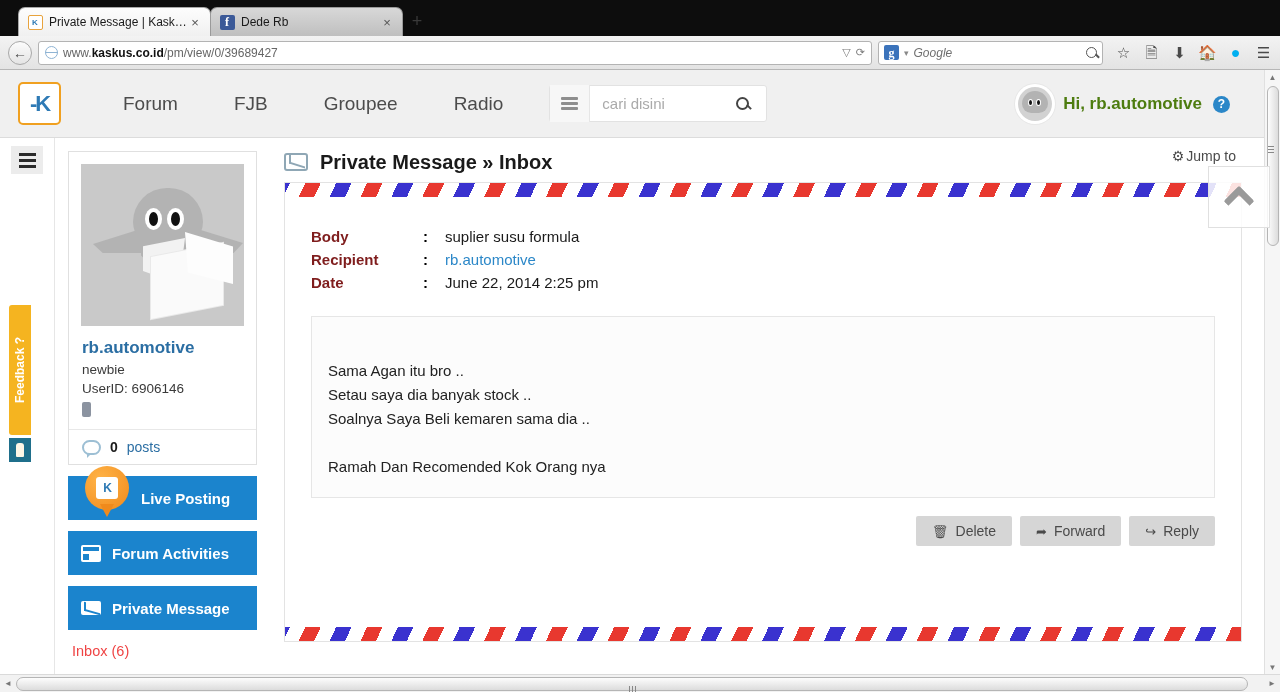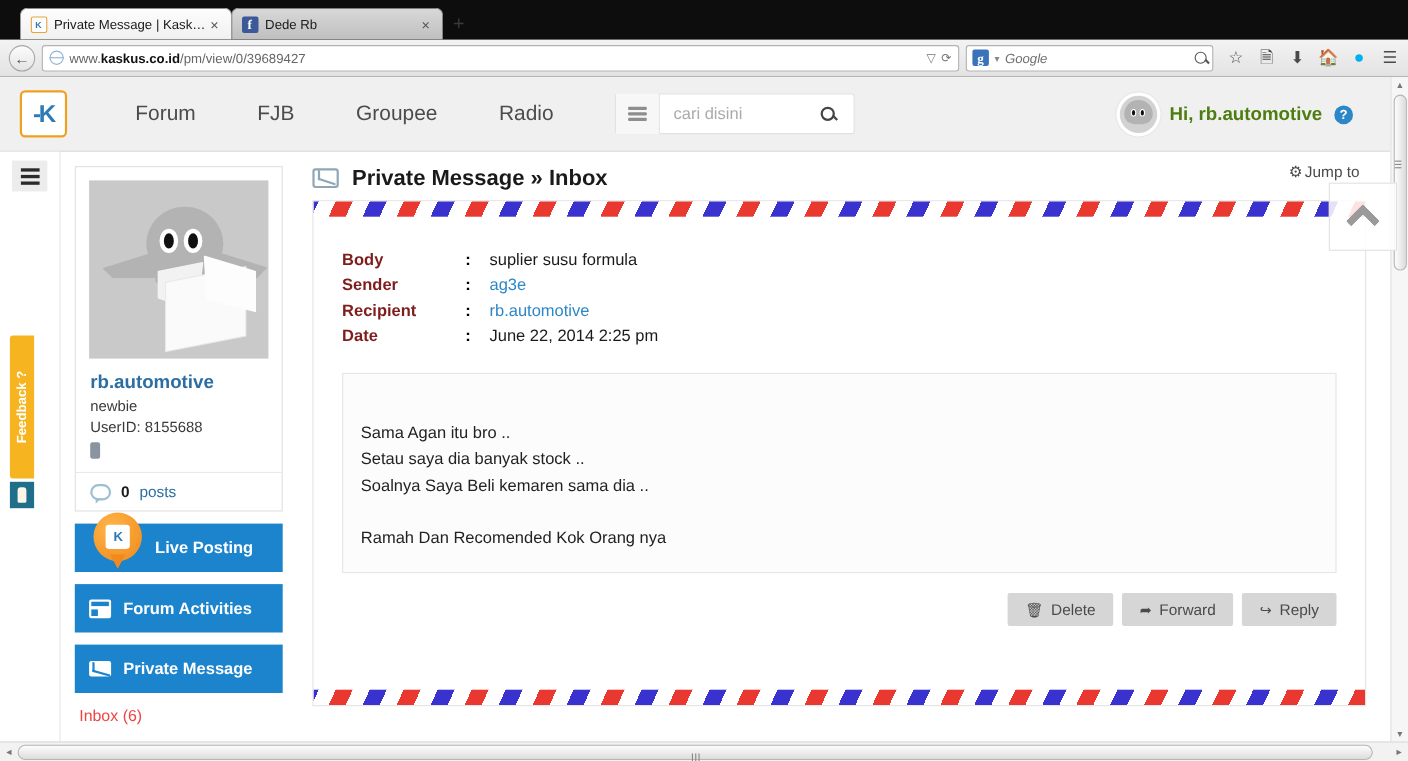--- a/index.html
+++ b/index.html
@@ -102,21 +102,21 @@
   .k-logo {
     width:43px;height:43px;border:2px solid #f0a020;border-radius:5px;background:#fff;
     display:flex;align-items:center;justify-content:center; color:#2e7ab5;
     font-weight:bold; font-size:22px; letter-spacing:-2px; flex:0 0 43px;
   }
   .k-nav { display:flex; align-items:center; margin-left: 34px; gap: 0; }
   .k-nav-item {
     font-size:19px; color:#4c4c4c; padding: 0 28px; white-space:nowrap;
   }
   .k-search-wrap {
-    display:flex; align-items:center; margin-left: 28px;
+    display:flex; align-items:center; margin-left: 18px;
     background:#fff; border:1px solid #e2e2e2; border-radius:3px; height:37px;
   }
   .k-burger-btn {
     width: 40px; height:37px; display:flex;align-items:center;justify-content:center;
     background:#f7f7f7; border-right:1px solid #e6e6e6;
   }
   .burger { width:17px; }
   .burger i { display:block; height:2.5px; background:#8e8e8e; margin:2.5px 0; border-radius:1px; }
   .k-search-input {
     width: 128px; font-size:15px; color:#aaa; padding-left:12px;
@@ -436,21 +436,21 @@
                 </div>
             <div class="eye r">
                   <div class="pupil"></div>
                 </div>
             <div class="env-flapl"></div>
             <div class="env-body"></div>
             <div class="env-flapr"></div>
           </div>
           <div class="profile-name">rb.automotive</div>
           <div class="profile-rank">newbie</div>
-          <div class="profile-uid">UserID: 8155688</div>
+          <div class="profile-uid">UserID: 6906146</div>
           <div class="profile-badge"></div>
           <div class="profile-posts">
             <span class="bubble-icon"></span>
             <span class="posts-count">0</span>
             <span class="posts-label">posts</span>
           </div>
         </div>
 
         <div class="side-btn">
           <div class="live-pin">
@@ -488,25 +488,20 @@
         <div class="mail-panel">
           <div class="airmail"></div>
 
           <div class="mail-inner">
             <table class="meta-table">
               <tbody>
                     <tr>
                 <td class="meta-key">Body</td>
                 <td class="meta-colon">:</td>
                 <td class="meta-val">suplier susu formula</td>
-              </tr>
-              <tr>
-                <td class="meta-key">Sender</td>
-                <td class="meta-colon">:</td>
-                <td class="meta-val link">ag3e</td>
               </tr>
               <tr>
                 <td class="meta-key">Recipient</td>
                 <td class="meta-colon">:</td>
                 <td class="meta-val link">rb.automotive</td>
               </tr>
               <tr>
                 <td class="meta-key">Date</td>
                 <td class="meta-colon">:</td>
                 <td class="meta-val">June 22, 2014 2:25 pm</td>

